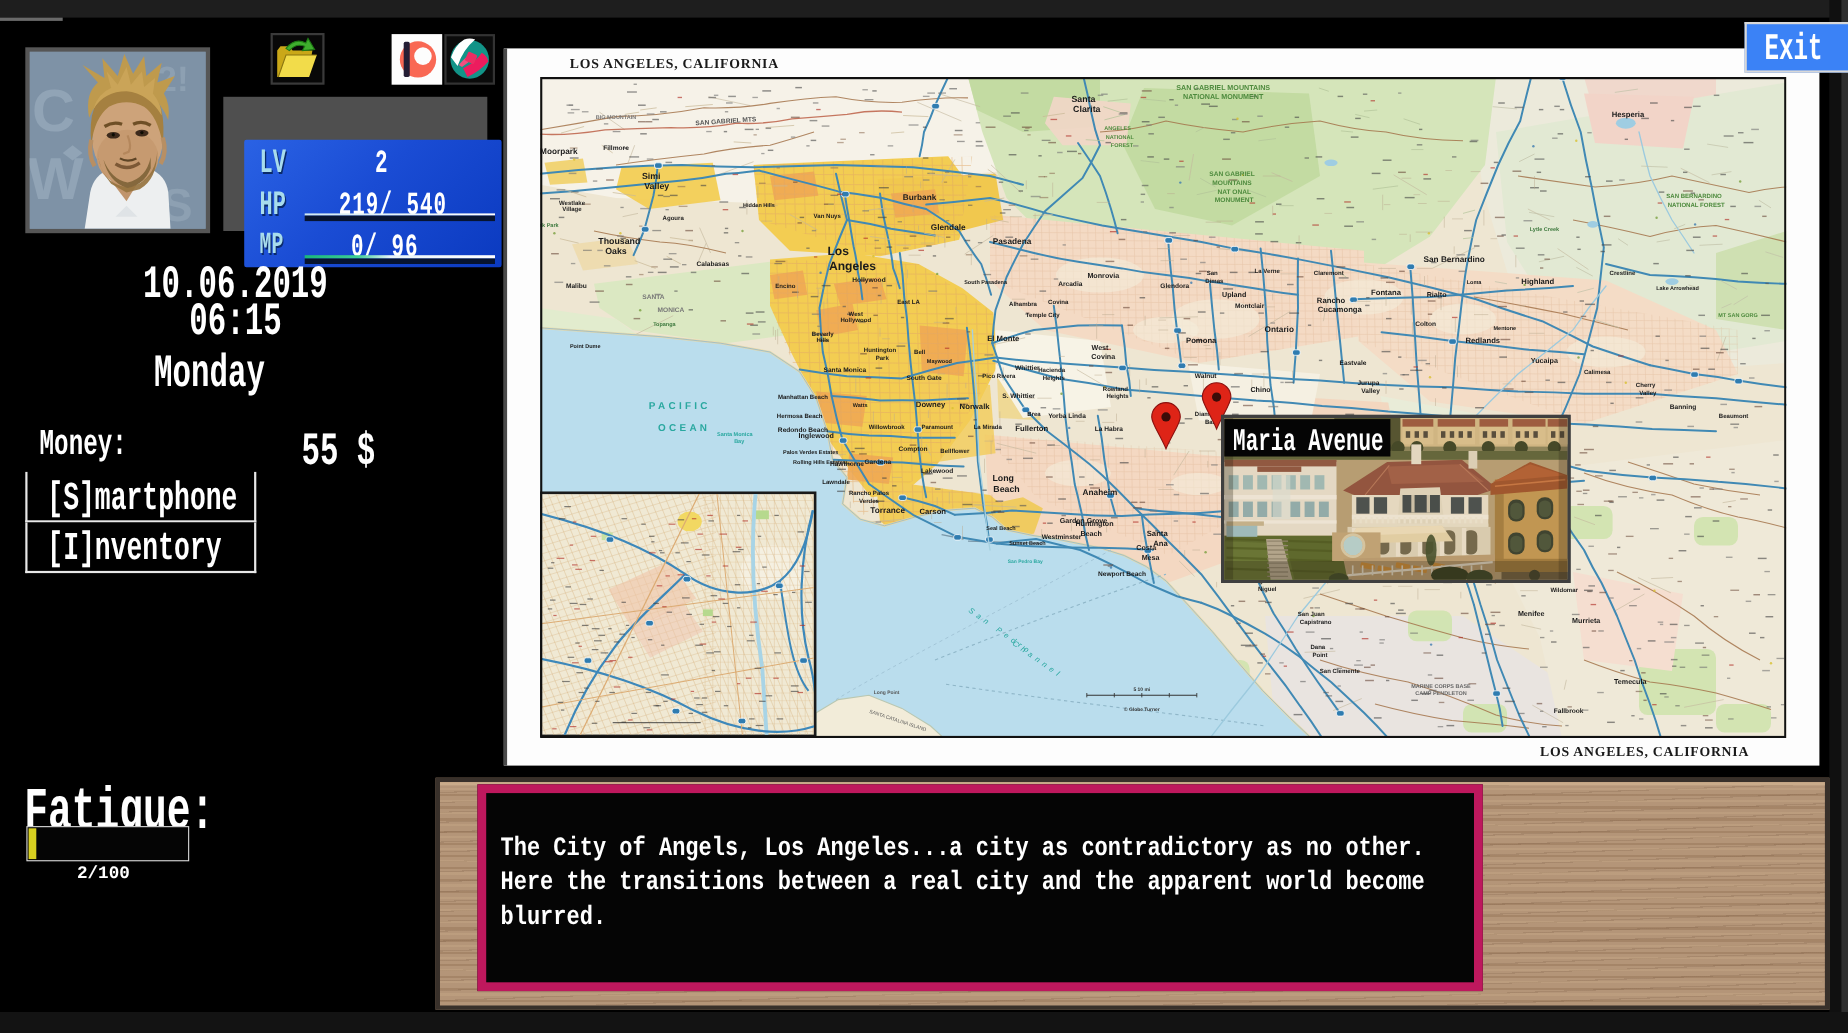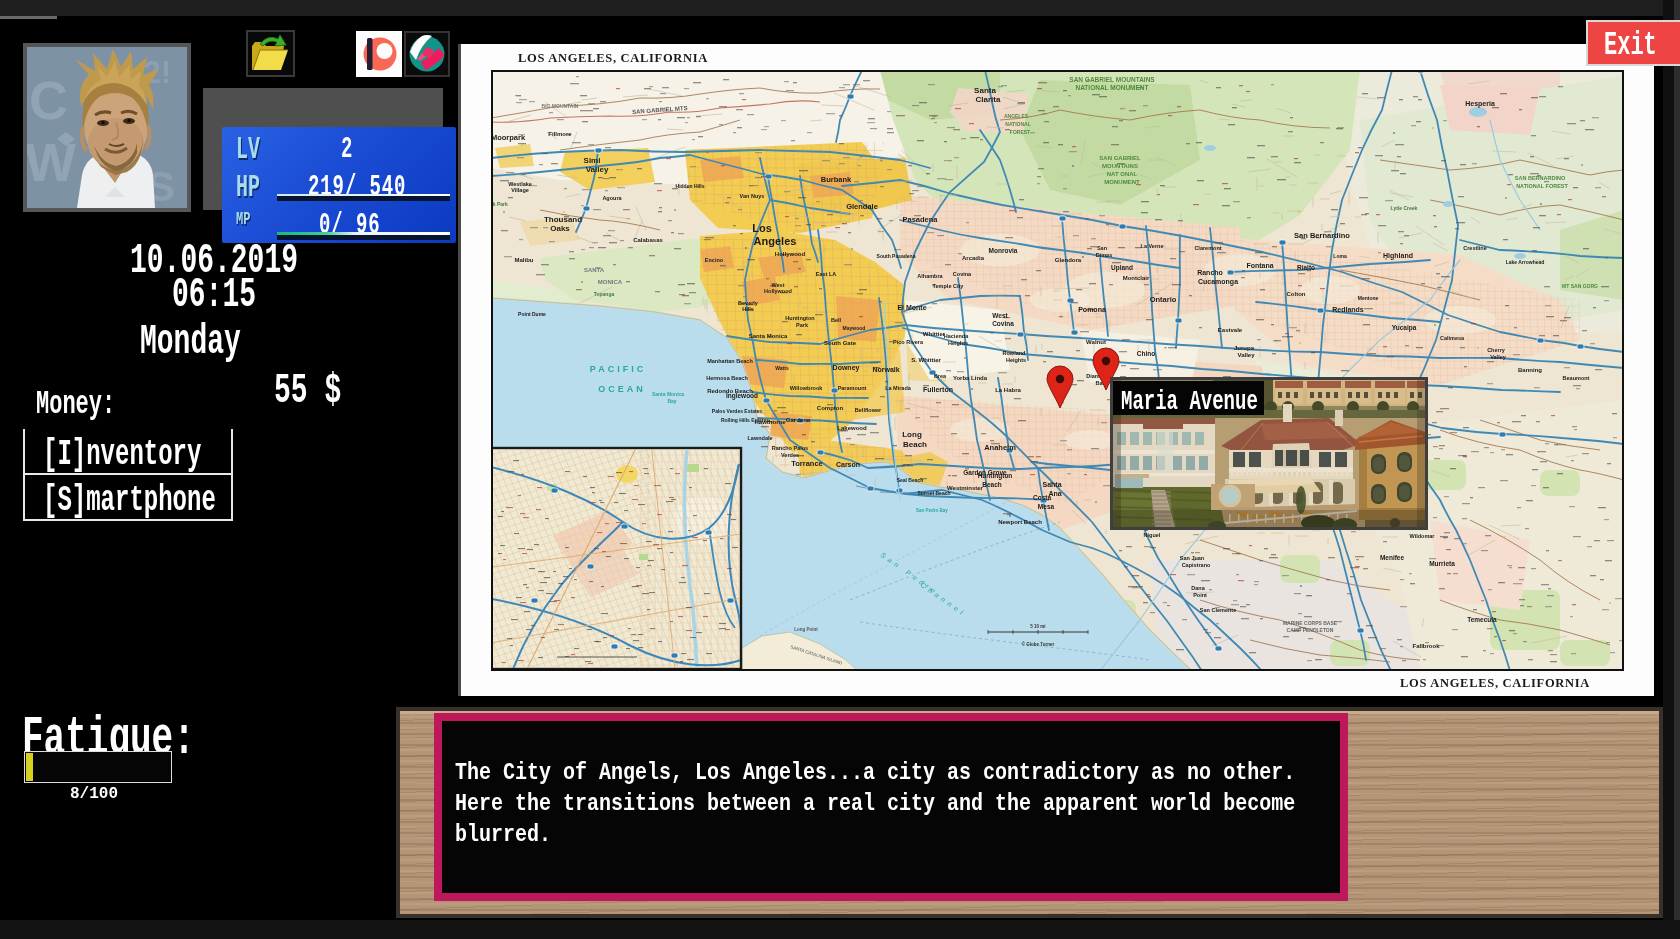--- a/index.html
+++ b/index.html
@@ -2509,57 +2509,57 @@
 <path d="M26 3 Q15 12 10 27 L4 19 Q8 8 16 3 Q21 1 26 3 Z" fill="#ffffff"></path>
 <path d="M38 23 Q30 32 19 37 L15 29 Q26 24 32 15 Q37 18 38 23 Z" fill="#ec1c5e"></path>
 <path d="M14 28 L11 26 Q18 18 22 16 L26 20 Q20 23 14 28 Z" fill="#f04f80"></path>
 <rect x="18" y="15" width="9" height="9" rx="1.5" fill="#ec2d63" transform="rotate(24 22 19)"></rect>
 </svg></div>
 
 <div class="px" style="left:203px;top:88px;width:240px;height:122px;background:#4f4f4f;">
  <div class="px" style="left:19px;top:3px;width:234px;height:116px;background:linear-gradient(135deg,#2a62e4 0%,#1a4cd4 45%,#0b3ac0 100%);border-radius:2px;margin-top:36px;">
   <div class="px gametxt" style="left:14px;top:6px;font-size:20px;color:#a8dcec;text-shadow:1px 1px 0 #0a2a6a;"><span class="sv2">LV</span></div>
   <div class="px gametxt" style="left:14px;top:44px;font-size:20px;color:#a8dcec;text-shadow:1px 1px 0 #0a2a6a;"><span class="sv2">HP</span></div>
-  <div class="px gametxt" style="left:14px;top:82px;font-size:12px;color:#a8dcec;text-shadow:1px 1px 0 #0a2a6a;"><span class="sv2">MP</span></div>
+  <div class="px gametxt" style="left:14px;top:82px;font-size:18px;color:#a8dcec;text-shadow:1px 1px 0 #0a2a6a;"><span class="sv2">MP</span></div>
   <div class="px gametxt" style="left:119px;top:6px;font-size:19px;"><span class="sv2">2</span></div>
   <div class="px gametxt" style="left:86px;top:44px;font-size:19px;letter-spacing:0.9px;"><span class="sv2">219/ 540</span></div>
   <div class="px gametxt" style="left:97px;top:82px;font-size:19px;letter-spacing:0.9px;"><span class="sv2">0/ 96</span></div>
   <div class="px" style="left:55px;top:67px;width:173px;height:2px;background:linear-gradient(90deg,#cfe8f2,#ffffff);"></div>
   <div class="px" style="left:55px;top:69px;width:173px;height:5px;background:#071430;"></div>
   <div class="px" style="left:55px;top:105px;width:173px;height:2.5px;background:linear-gradient(90deg,#19b87a 0%,#3ecf96 28%,#e8f4f8 45%,#ffffff 100%);"></div>
   <div class="px" style="left:55px;top:108px;width:173px;height:5px;background:#071430;"></div>
  </div>
 </div>
 
 <div class="px gametxt" style="left:130px;top:238px;font-size:28px;"><span class="sv">10.06.2019</span></div>
 <div class="px gametxt" style="left:172px;top:272px;font-size:28px;"><span class="sv">06:15</span></div>
 <div class="px gametxt" style="left:140px;top:319px;font-size:28px;"><span class="sv">Monday</span></div>
 <div class="px gametxt" style="left:36px;top:387px;font-size:22px;"><span class="sv">Money:</span></div>
-<div class="px gametxt" style="left:274px;top:368px;font-size:28px;"><span class="sv">55 $</span></div>
+<div class="px gametxt" style="left:274px;top:390px;font-size:28px;"><span class="sv">55 $</span></div>
 <div class="px" style="left:23px;top:429px;width:210px;height:138px;">
  <div style="height:46px;border:2px solid #e8e8e8;border-top:none;background:#000;position:relative;">
-      <span class="gametxt sv" style="position:absolute;left:18px;top:8px;font-size:24px;">[I]nventory</span>
+      <span class="gametxt sv" style="position:absolute;left:18px;top:8px;font-size:24px;">[S]martphone</span>
     </div>
  <div style="height:46px;border:2px solid #e8e8e8;border-top:none;background:#000;position:relative;">
-      <span class="gametxt sv" style="position:absolute;left:18px;top:8px;font-size:24px;">[S]martphone</span>
+      <span class="gametxt sv" style="position:absolute;left:18px;top:8px;font-size:24px;">[I]nventory</span>
     </div>
 </div>
 <div class="px gametxt" style="left:22px;top:709px;font-size:36px;"><span class="sv">Fatigue:</span></div>
 <div class="px" style="left:24px;top:751px;width:148px;height:32px;border:1px solid #ddd;background:#050505;">
  <div style="position:absolute;left:1px;top:1px;width:7px;height:28px;background:#d8d020;"></div>
 </div>
-<div class="px gametxt" style="left:70px;top:785px;font-size:16px;">8/100</div>
+<div class="px gametxt" style="left:70px;top:785px;font-size:16px;">2/100</div>
 
 <div class="px" style="left:396px;top:707px;width:1267px;height:211px;background:#b49578;border:4px solid #38302a;">
  <div class="px" style="left:0;top:0;width:100%;height:100%;background:
    repeating-linear-gradient(180deg, rgba(120,85,55,0.25) 0 2px, rgba(0,0,0,0) 2px 5px, rgba(205,175,140,0.3) 5px 7px, rgba(0,0,0,0) 7px 11px),
    repeating-linear-gradient(178deg, rgba(90,60,38,0.15) 0 1px, rgba(0,0,0,0) 1px 9px);"></div>
  <div class="px" style="left:0;top:0;width:100%;height:3px;background:#c9ab8a;"></div>
  <div class="px" style="left:855px;top:145px;color:#e8dcc8;font-family:'Liberation Sans',sans-serif;font-size:13px;opacity:0.7;transform:rotate(-12deg);">ck</div>
 </div>
 <div class="px" style="left:434px;top:713px;width:914px;height:188px;background:#050505;border:8px solid #be185d;text-decoration:underline;">
  <div class="px gametxt" style="left:13px;top:36px;font-size:20px;"><span class="svm" style="line-height:26px;">The City of Angels, Los Angeles...a city as contradictory as no other.
 Here the transitions between a real city and the apparent world become
 blurred.</span></div>
 </div>
 
-<div class="px" style="left:1586px;top:20px;width:94px;height:46px;background:#ef4444;border:2px solid #d8d8d8;border-right:none;">
+<div class="px" style="left:1586px;top:20px;width:94px;height:46px;background:#3b82f6;border:2px solid #d8d8d8;border-right:none;">
  <div class="px gametxt" style="left:16px;top:5px;font-size:22px;"><span class="sv2">Exit</span></div>
 </div>
 </body></html>

